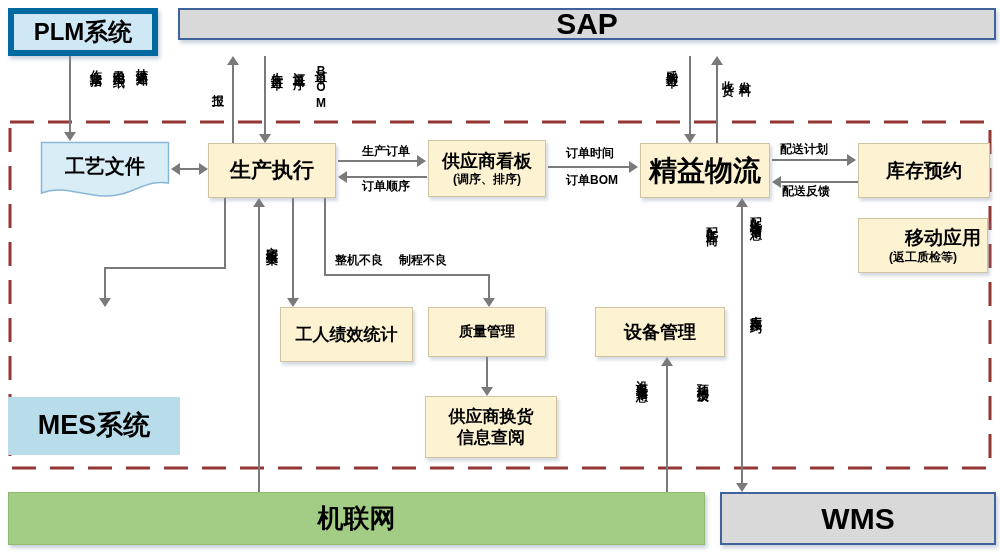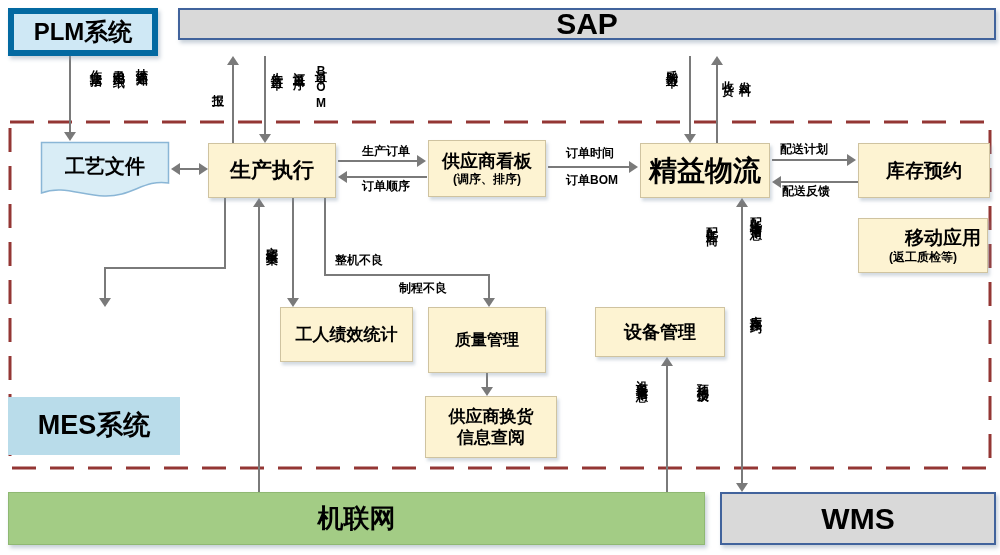--- a/index.html
+++ b/index.html
@@ -111,21 +111,21 @@
   <div class="elabel" style="left:362px;top:180px;">订单顺序</div>
   <div class="elabel" style="left:566px;top:147px;">订单时间</div>
   <div class="elabel" style="left:566px;top:174px;">订单BOM</div>
   <div class="elabel vlabel" style="left:666px;top:60px;">采购订单</div>
   <div class="elabel vlabel" style="left:722px;top:72px;">收货</div>
   <div class="elabel vlabel" style="left:739px;top:72px;">发料</div>
   <div class="elabel" style="left:780px;top:143px;">配送计划</div>
   <div class="elabel" style="left:782px;top:185px;">配送反馈</div>
   <div class="elabel vlabel" style="left:266px;top:237px;">实绩采集</div>
   <div class="elabel" style="left:335px;top:254px;">整机不良</div>
-  <div class="elabel" style="left:399px;top:254px;margin-top:28px;">制程不良</div>
+  <div class="elabel" style="left:399px;top:254px;">制程不良</div>
   <div class="elabel vlabel" style="left:706px;top:218px;">配送厂商</div>
   <div class="elabel vlabel" style="left:750px;top:208px;">配送指令信息</div>
   <div class="elabel vlabel" style="left:750px;top:306px;">库存预约</div>
   <div class="elabel vlabel" style="left:697px;top:375px;">预约反馈</div>
   <div class="elabel vlabel" style="left:636px;top:370px;">设备采集信息</div>
 
   <div class="box bluebox" style="left:8px;top:8px;width:150px;height:48px;font-size:24px;">
     <span>PLM系统</span>
   </div>
 
@@ -160,21 +160,21 @@
   <div class="box yellow" style="left:858px;top:218px;width:130px;height:55px;">
     <span style="font-size:19px;margin-left:40px;">移动应用</span>
     <span class="sub">(返工质检等)</span>
   </div>
 
 
   <div class="box yellow" style="left:280px;top:307px;width:133px;height:55px;font-size:17px;padding:0 14px;">
     <span>工人绩效统计</span>
   </div>
 
-  <div class="box yellow" style="left:428px;top:307px;width:118px;height:66px;font-size:16px;">
+  <div class="box yellow" style="left:428px;top:307px;width:118px;height:50px;font-size:14px;">
     <span>质量管理</span>
   </div>
 
   <div class="box yellow" style="left:595px;top:307px;width:130px;height:50px;font-size:18px;">
     <span>设备管理</span>
   </div>
 
   <div class="box yellow" style="left:425px;top:396px;width:132px;height:62px;font-size:17px;">
     <span style="width:90px;">供应商换货信息查阅</span>
   </div>

